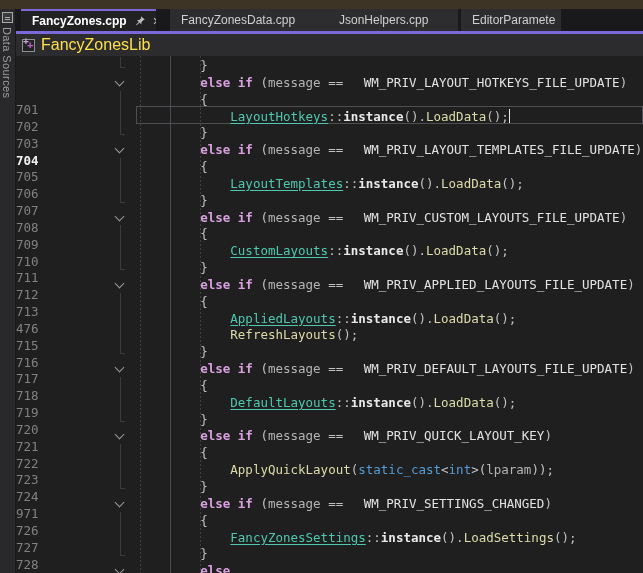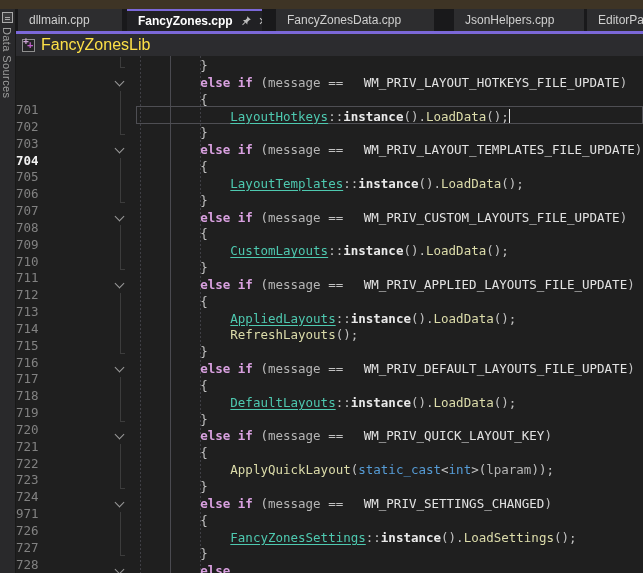--- a/index.html
+++ b/index.html
@@ -74,34 +74,31 @@
 <div id="stage">
   <div class="top-strip"></div>
 
   <div class="side-strip">
     <div class="side-icon"></div>
     <div class="side-label">Data Sources</div>
   </div>
 
   <div class="main">
     <div class="tabbar" id="tabbar">
-        <div class="tab" style="width:104px;margin-left:2px">
-          <span>dllmain.cpp</span>
-        </div>
         <div class="tab active" style="width:135px;margin-left:5px">
           <span>FancyZones.cpp</span>
           <svg width="12" height="12" viewBox="0 0 12 12">
             <path d="M7.2 1.2l3.6 3.6-1.6.5-1.7 1.7-.2 2.4-1.8-1.8-2.6 2.6-.7-.7 2.6-2.6L3 5.1l2.4-.2 1.7-1.7z" fill="#bdbdbd"></path>
           </svg>
           <span class="x">×</span>
         </div>
         <div class="tab" style="width:158px;margin-left:14px">
           <span>FancyZonesData.cpp</span>
         </div>
-        <div class="tab" style="width:130px;margin-left:20px">
+        <div class="tab" style="width:130px;margin-left:0">
           <span>JsonHelpers.cpp</span>
         </div>
         <div class="tab" style="width:100px;margin-left:3px">
           <span>EditorParamete</span>
         </div>
       </div>
     <div class="accent-line"></div>
     <div class="breadcrumb">
       <div class="proj-icon">
         <span class="p1">+</span>
@@ -174,21 +171,21 @@
             <div class="num">712</div>
             <div class="fold mid"></div>
             <pre class="code"><span class="t-ws">            </span><span class="t-cls">CustomLayouts</span><span class="t-punc">::</span><span class="t-stat">instance</span><span class="t-punc">().</span><span class="t-fn">LoadData</span><span class="t-punc">();</span></pre>
           </div>
           <div class="row" style="top:203.07999999999998px">
             <div class="num">713</div>
             <div class="fold end"></div>
             <pre class="code"><span class="t-punc">        }</span></pre>
           </div>
           <div class="row" style="top:219.92px">
-            <div class="num">714</div>
+            <div class="num">476</div>
             <div class="fold start"></div>
             <pre class="code"><span class="t-ws">        </span><span class="t-kw">else if</span><span class="t-punc"> (</span><span class="t-param">message</span><span class="t-punc"> == </span><span class="t-macro">WM_PRIV_APPLIED_LAYOUTS_FILE_UPDATE</span><span class="t-punc">)</span></pre>
           </div>
           <div class="row" style="top:236.76px">
             <div class="num">715</div>
             <div class="fold mid"></div>
             <pre class="code"><span class="t-punc">        {</span></pre>
           </div>
           <div class="row" style="top:253.6px">
             <div class="num">716</div>

